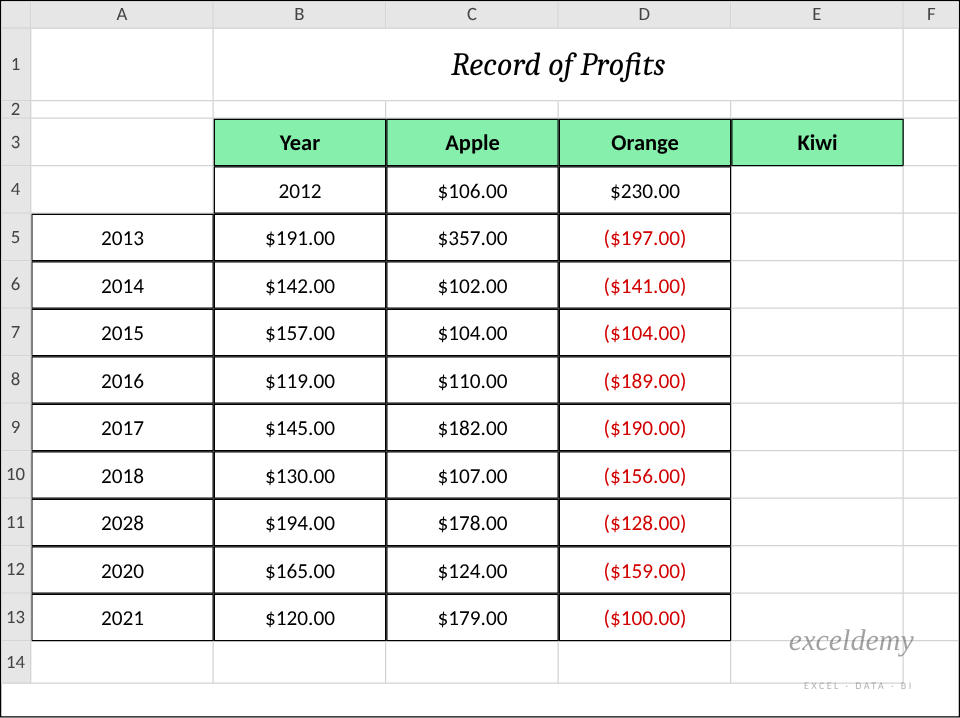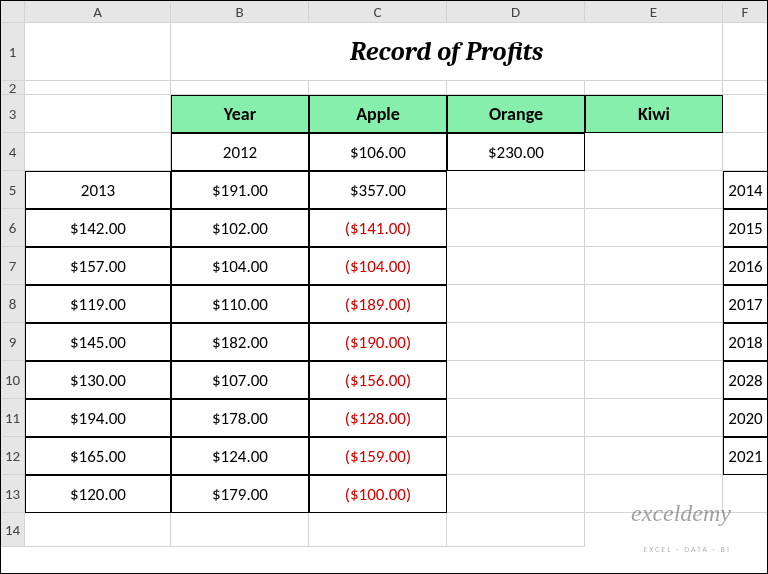--- a/index.html
+++ b/index.html
@@ -48,21 +48,21 @@
     border-right: 1px solid #d4d4d4;
     border-bottom: 1px solid #d4d4d4;
     display: flex;
     align-items: center;
     justify-content: center;
     font-size: 17px;
     padding: 0 6px;
   }
   .title {
     font-family: 'Cambria', 'Georgia', serif;
-    font-weight: bold;
+    font-weight: normal;
     font-style: italic;
     font-size: 26px;
     justify-content: center;
   }
   .title-merged {
     grid-column: 2 / 6;
   }
   .table-header {
     background: #86efac;
     font-weight: bold;
@@ -166,20 +166,21 @@
   <div class="cell"></div>
   <div class="cell tcell">2012</div>
   <div class="cell tcell">$106.00</div>
   <div class="cell tcell">$230.00</div>
   <div class="cell"></div>
 
   <div class="cell"></div>
   <div class="cell tcell">2013</div>
   <div class="cell tcell">$191.00</div>
   <div class="cell tcell">$357.00</div>
+  <div class="cell tcell neg">($197.00)</div>
   <div class="cell"></div>
 
   <div class="cell"></div>
   <div class="cell tcell">2014</div>
   <div class="cell tcell">$142.00</div>
   <div class="cell tcell">$102.00</div>
   <div class="cell tcell neg">($141.00)</div>
   <div class="cell"></div>
 
   <div class="cell"></div>

